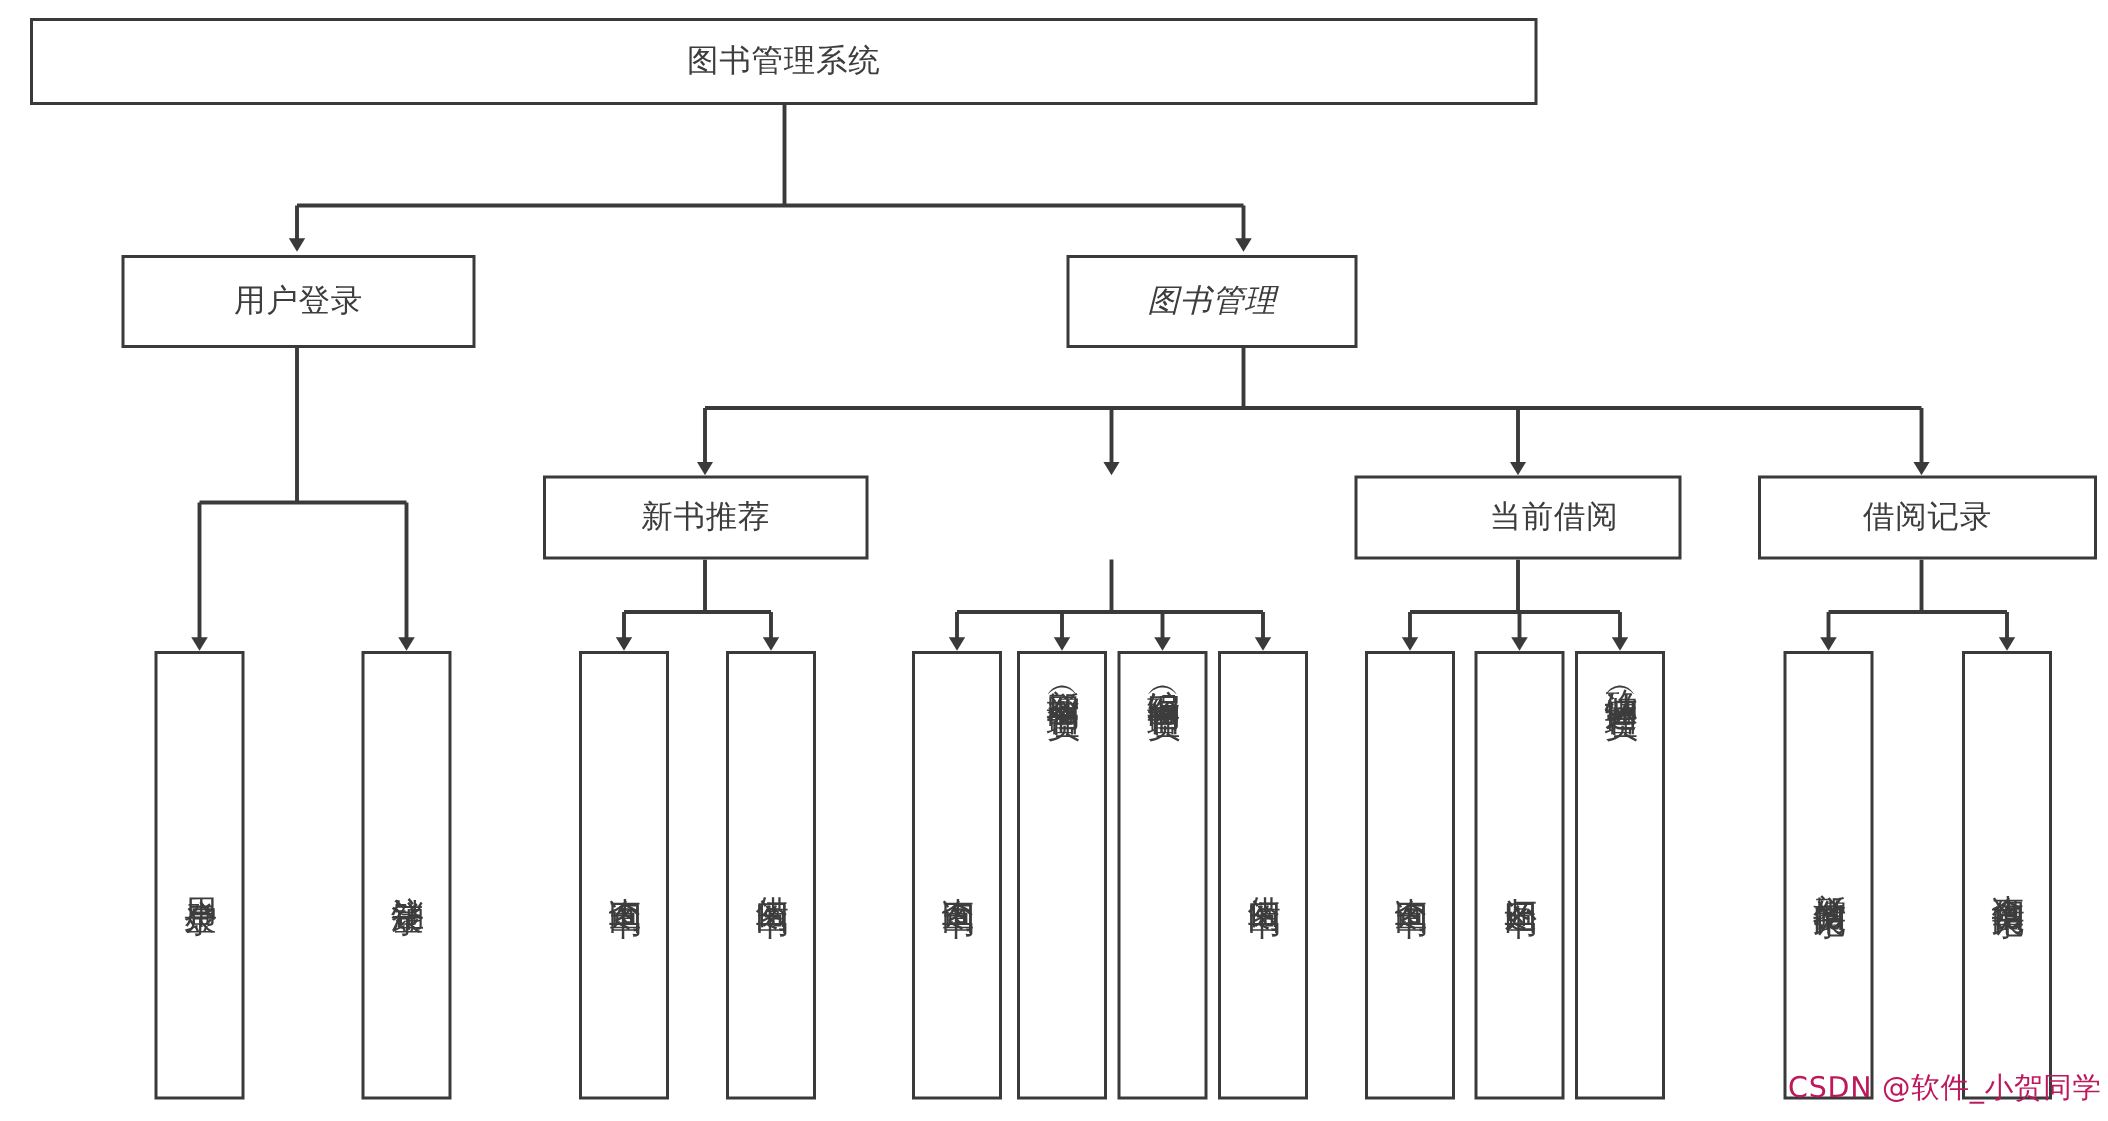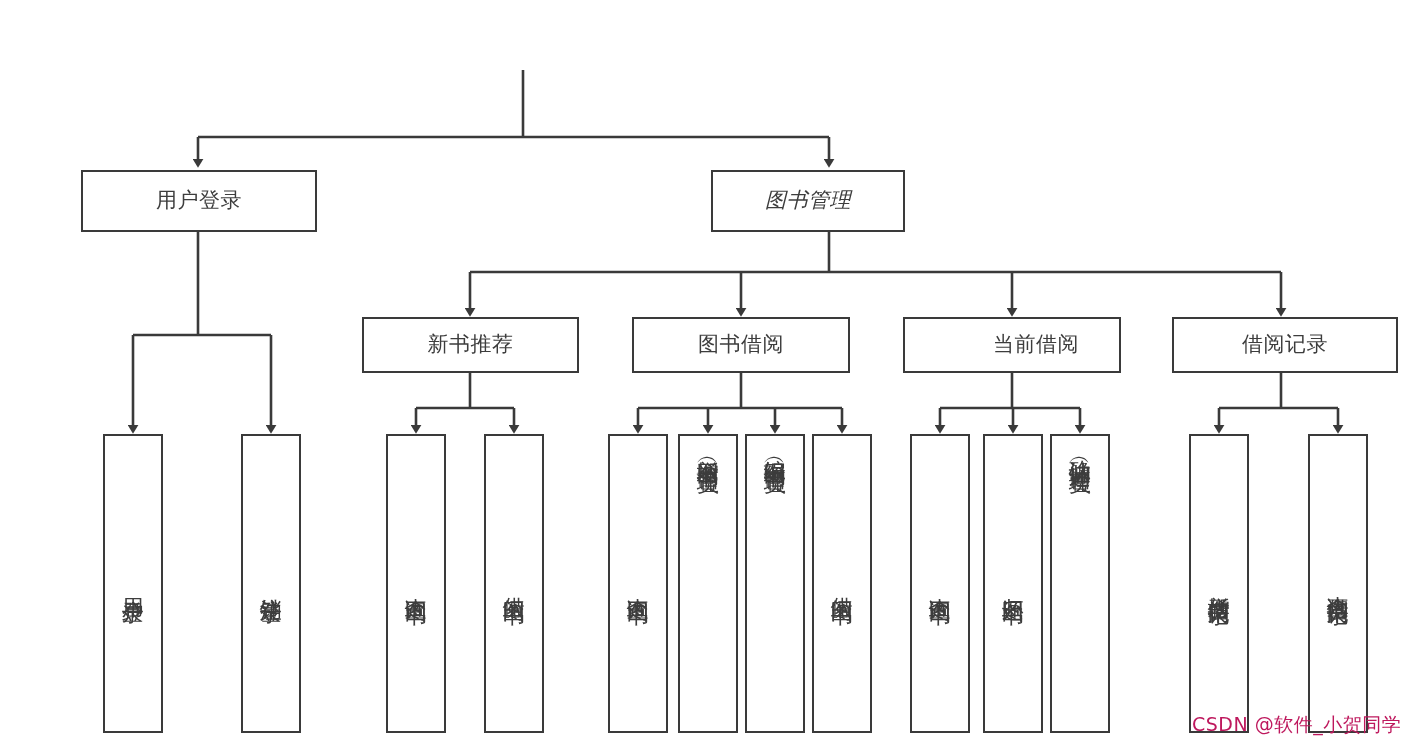--- a/index.html
+++ b/index.html
@@ -121,34 +121,34 @@
       <path d="M1013,408 L1013,426" marker-end="url(#arrow)"></path>
       <path d="M1080,408 L1080,426" marker-end="url(#arrow)"></path>
 
       <path d="M1281,373 L1281,408"></path>
       <path d="M1219,408 L1338,408"></path>
       <path d="M1219,408 L1219,426" marker-end="url(#arrow)"></path>
       <path d="M1338,408 L1338,426" marker-end="url(#arrow)"></path>
     </g>
   </svg>
 
+  <div class="node root horiz" style="left:20px; top:12px; width:1005px; height:58px;">
+    <span class="label">图书管理系统</span>
+  </div>
 
   <div class="node horiz" style="left:81px; top:170px; width:236px; height:62px;">
     <span class="label">用户登录</span>
   </div>
   <div class="node horiz" style="left:711px; top:170px; width:194px; height:62px;font-style:italic;">
     <span class="label">图书管理</span>
   </div>
 
   <div class="node horiz" style="left:362px; top:317px; width:217px; height:56px;">
     <span class="label">新书推荐</span>
   </div>
-  <div class="node horiz" style="left:632px; top:317px; width:218px; height:56px;">
-    <span class="label">图书借阅</span>
-  </div>
   <div class="node horiz" style="left:903px; top:317px; width:218px; height:56px;padding-left:48px;">
     <span class="label">当前借阅</span>
   </div>
   <div class="node horiz" style="left:1172px; top:317px; width:226px; height:56px;">
     <span class="label">借阅记录</span>
   </div>
 
   <div class="node vert mid" style="left:103px; top:434px; width:60px; height:299px;">
     <span class="label">用户登录</span>
   </div>

